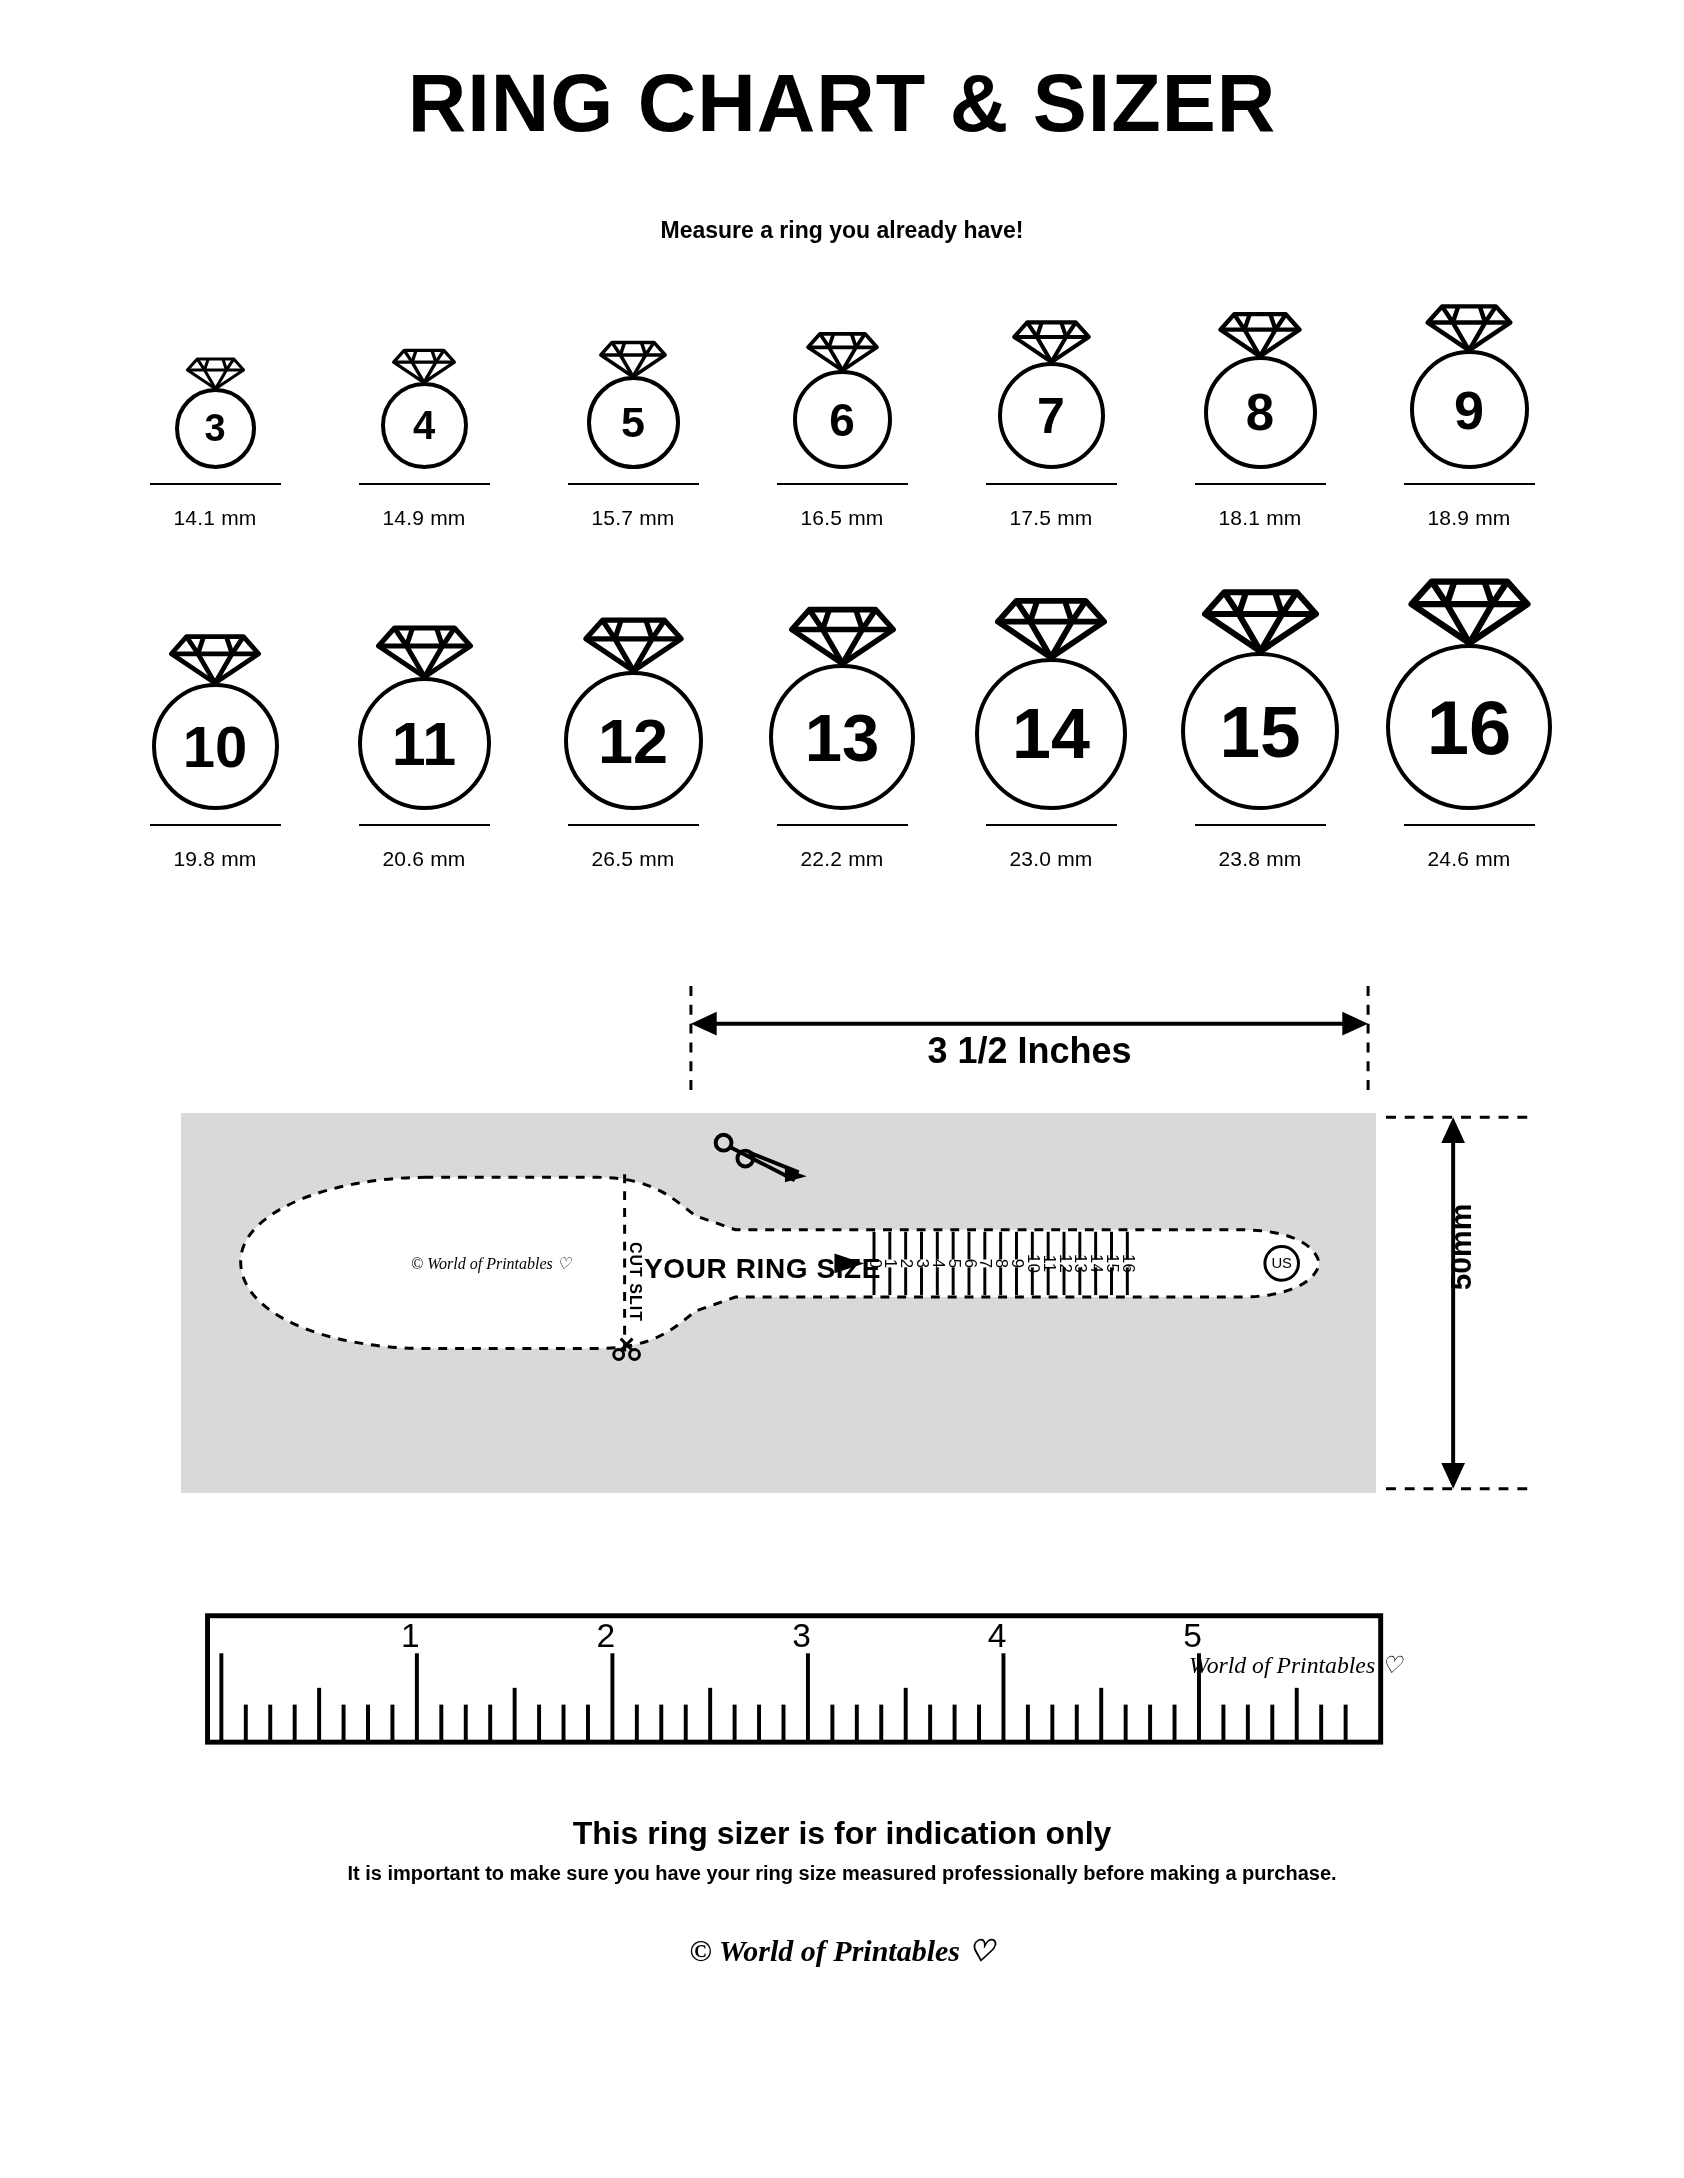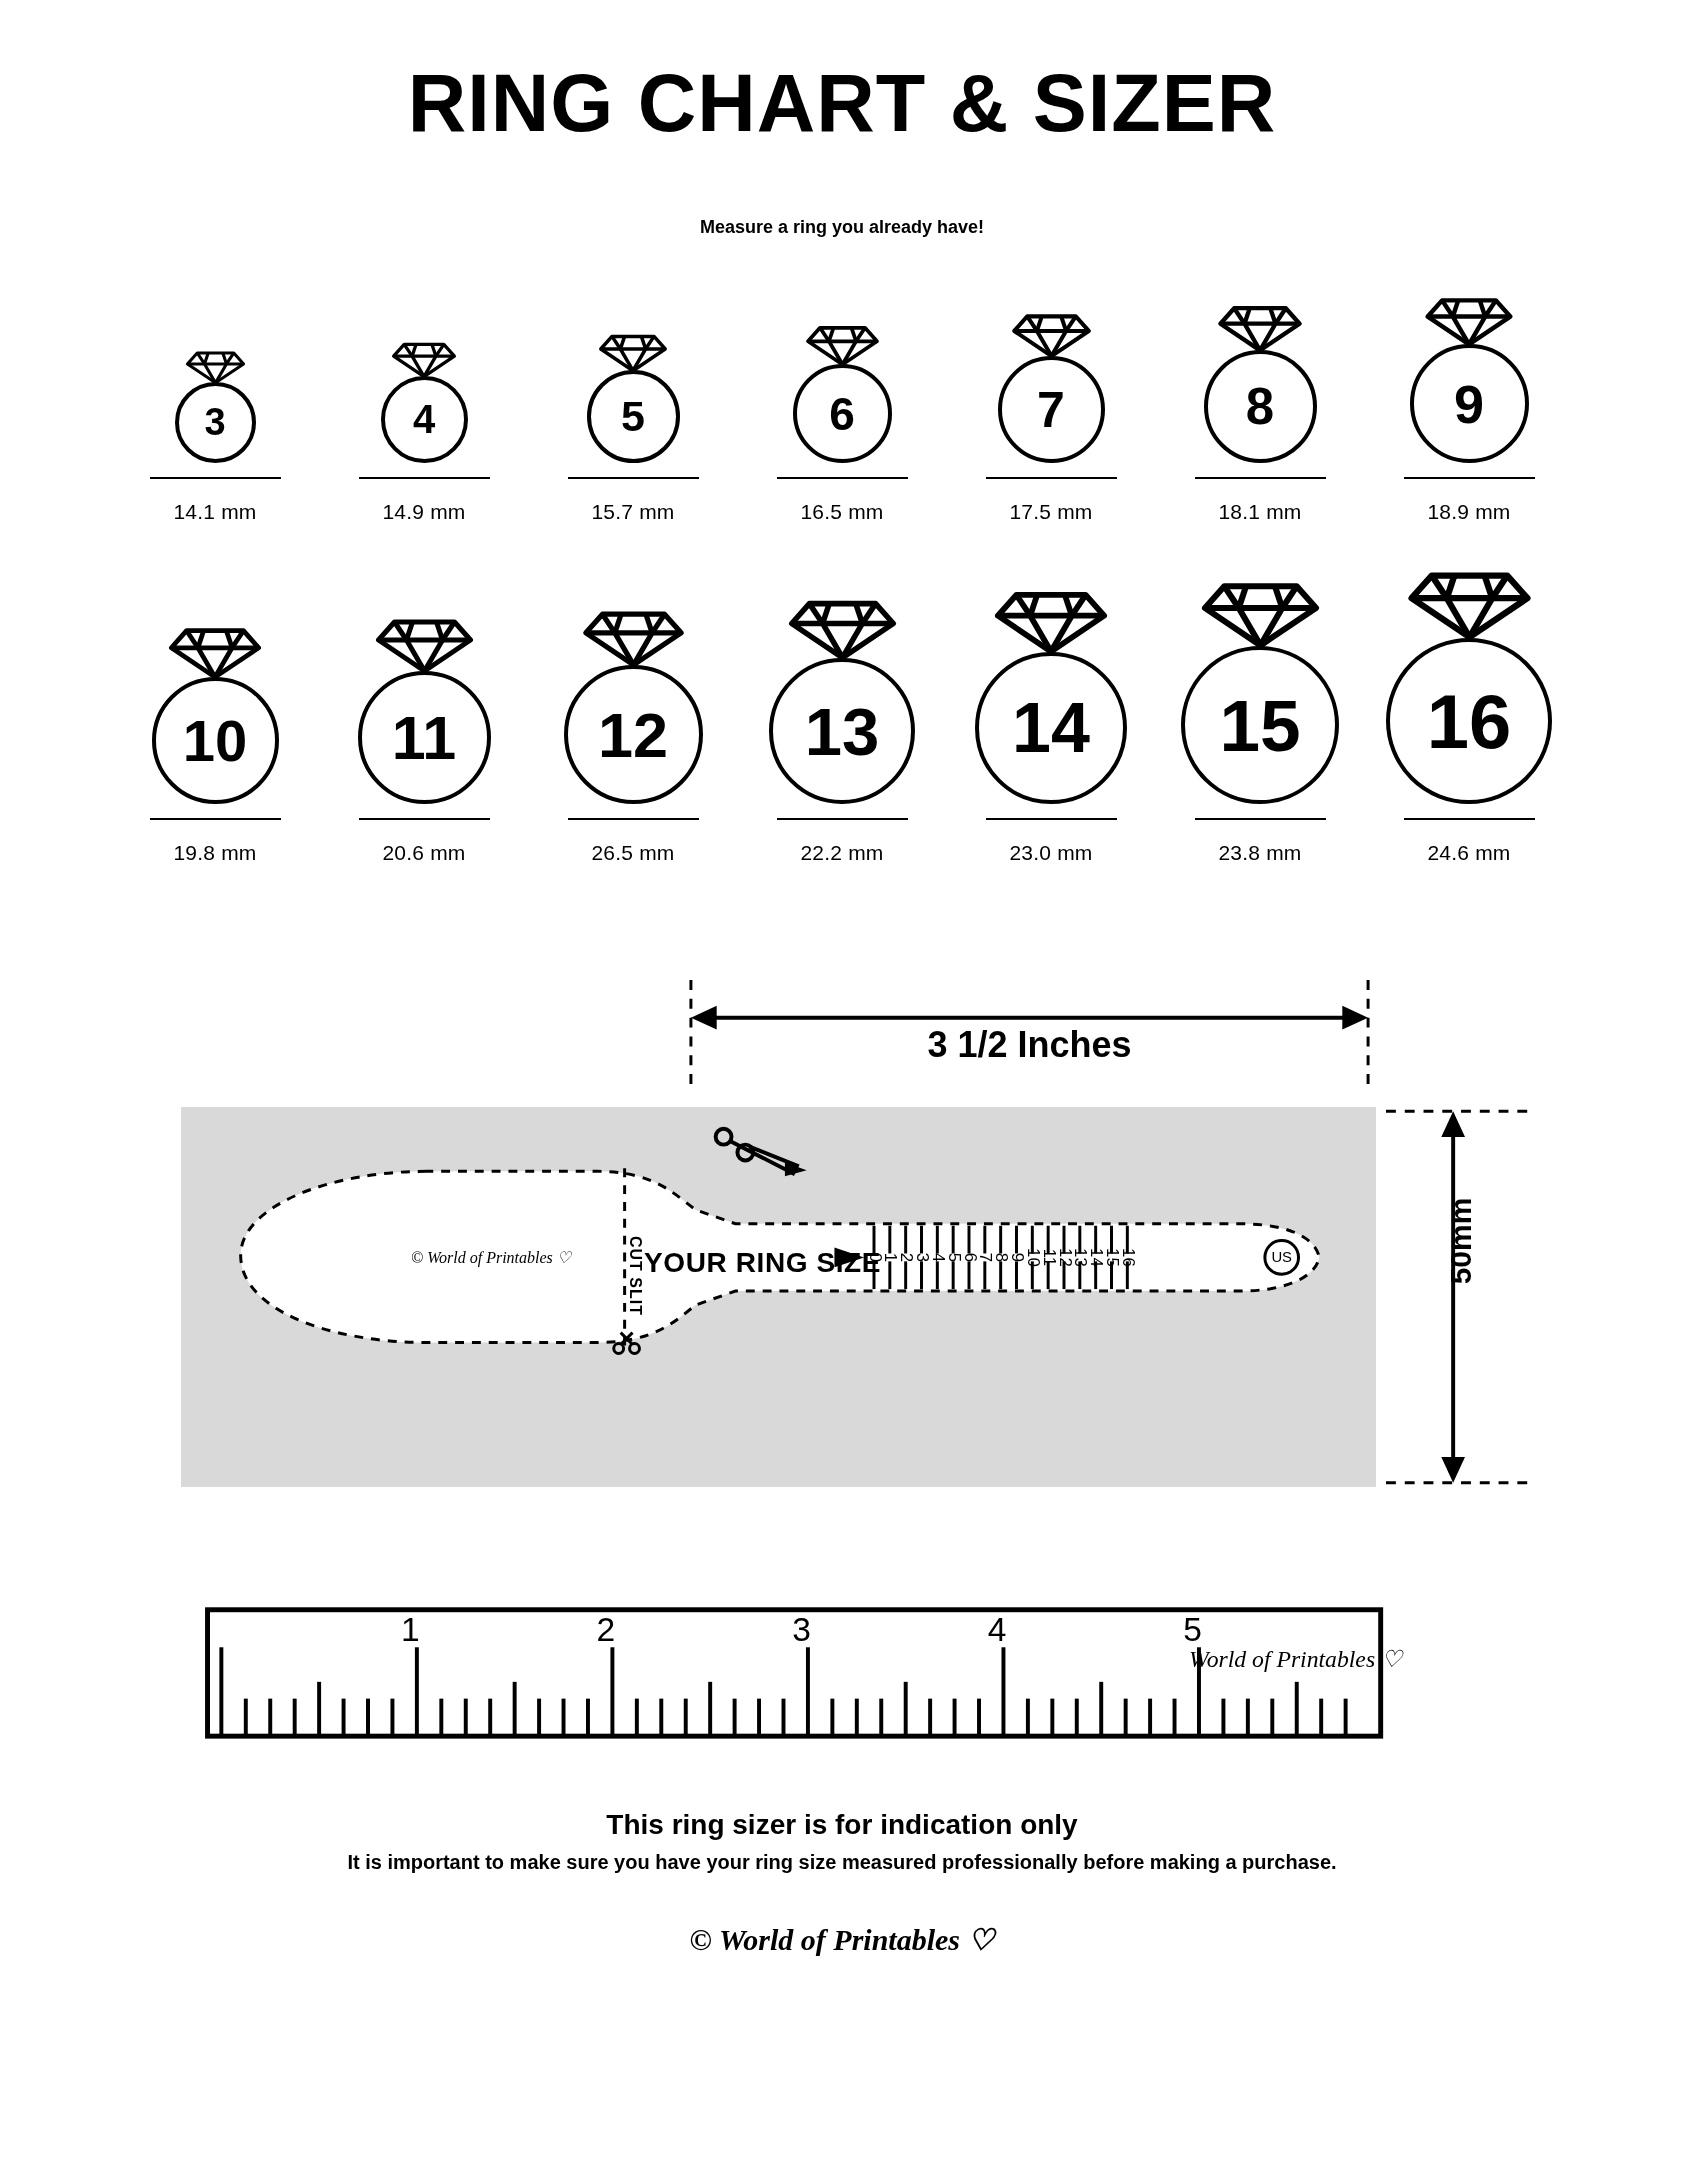--- a/index.html
+++ b/index.html
@@ -31,21 +31,21 @@
     letter-spacing: 1px;
     margin-top: 61px;
     line-height: 1.05;
   }
 
   .subtitle-block {
     text-align: center;
     margin-top: 71px;
   }
   .subtitle-bold {
-    font-size: 18px;
+    font-size: 23px;
     font-weight: bold;
   }
   .subtitle-text {
     font-size: 27px;
     font-weight: normal;
     margin-top: 12px;
   }
 
   
   .rings-area {
@@ -191,21 +191,21 @@
     height: 158px;
   }
 
   
   .footer {
     position: relative;
     margin-top: 61px;
     text-align: center;
   }
   .footer-bold {
-    font-size: 28px;
+    font-size: 32px;
     font-weight: bold;
   }
   .footer-text {
     font-size: 20px;
     margin-top: 10px;
     font-weight: bold;
   }
   .brand {
     margin-top: 48px;
     text-align: center;

